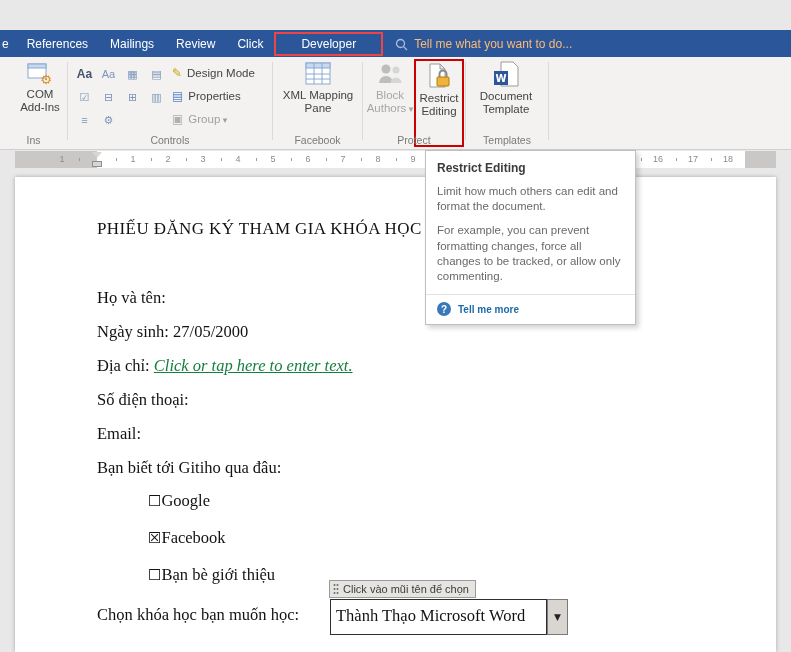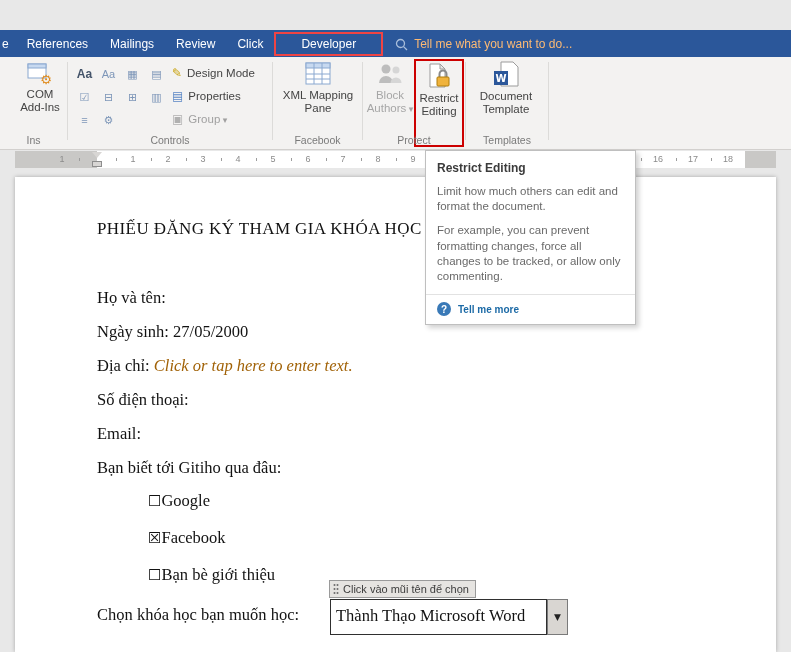--- a/index.html
+++ b/index.html
@@ -50,21 +50,21 @@
   .ruler-white { position:absolute; left:82px; top:0; width:648px; height:17px; background:#ffffff; }
   .ruler-num { position:absolute; top:3px; font-size:9px; color:#8b8b8b; transform:translateX(-50%); }
   .ruler-dot { position:absolute; top:7px; width:1px; height:3px; background:#9d9d9d; }
   .indent-first { position:absolute; left:77px; top:1px; width:0; height:0; border-left:5px solid transparent; border-right:5px solid transparent; border-top:6px solid #d8d6d4; }
   .indent-left { position:absolute; left:77px; bottom:1px; width:10px; height:6px; background:#d8d6d4; border:1px solid #8d8d8d; }
 
   
   .page { position:absolute; left:15px; top:177px; width:761px; height:475px; background:#fff; box-shadow:0 0 4px rgba(0,0,0,.28); }
   .doc-text { position:absolute; font-family:"Liberation Serif","DejaVu Serif",serif; font-size:16.5px; color:#121212; white-space:nowrap; }
   .doc-title { font-size:17px; letter-spacing:.4px; }
-  .placeholder { color:#a16207; font-style:italic; cursor:text;margin-top:14px; }
+  .placeholder { color:#15803d; font-style:italic; text-decoration:underline; cursor:text;margin-top:14px; }
   .cb { font-family:"DejaVu Sans",sans-serif; font-size:15px; cursor:pointer; }
 
   
   .combo { position:absolute; left:330px; top:599px; width:238px; height:36px; z-index:5; }
   .combo-box { position:absolute; left:0; top:0; width:217px; height:36px; background:#fff; border:1px solid #2f2f2f; font-family:"Liberation Serif","DejaVu Serif",serif; font-size:16.5px; color:#121212; padding:6px 5px 0 5px; white-space:nowrap; overflow:hidden; }
   .combo-arrow { position:absolute; left:217px; top:0; width:21px; height:36px; background:#d9d6d2; border:1px solid #7a7a7a; display:flex; align-items:center; justify-content:center; cursor:pointer; }
   .combo-arrow span { font-family:"DejaVu Sans",sans-serif; font-size:9px; color:#222; }
   .mini-hint { position:absolute; left:329px; top:580px; height:18px; display:flex; align-items:center; gap:4px; background:#e6e4e1; border:1px solid #9a9a9a; font-size:11px; color:#3c3c3c; padding:0 6px 0 3px; z-index:8; white-space:nowrap; }
 </style>
 </head>

